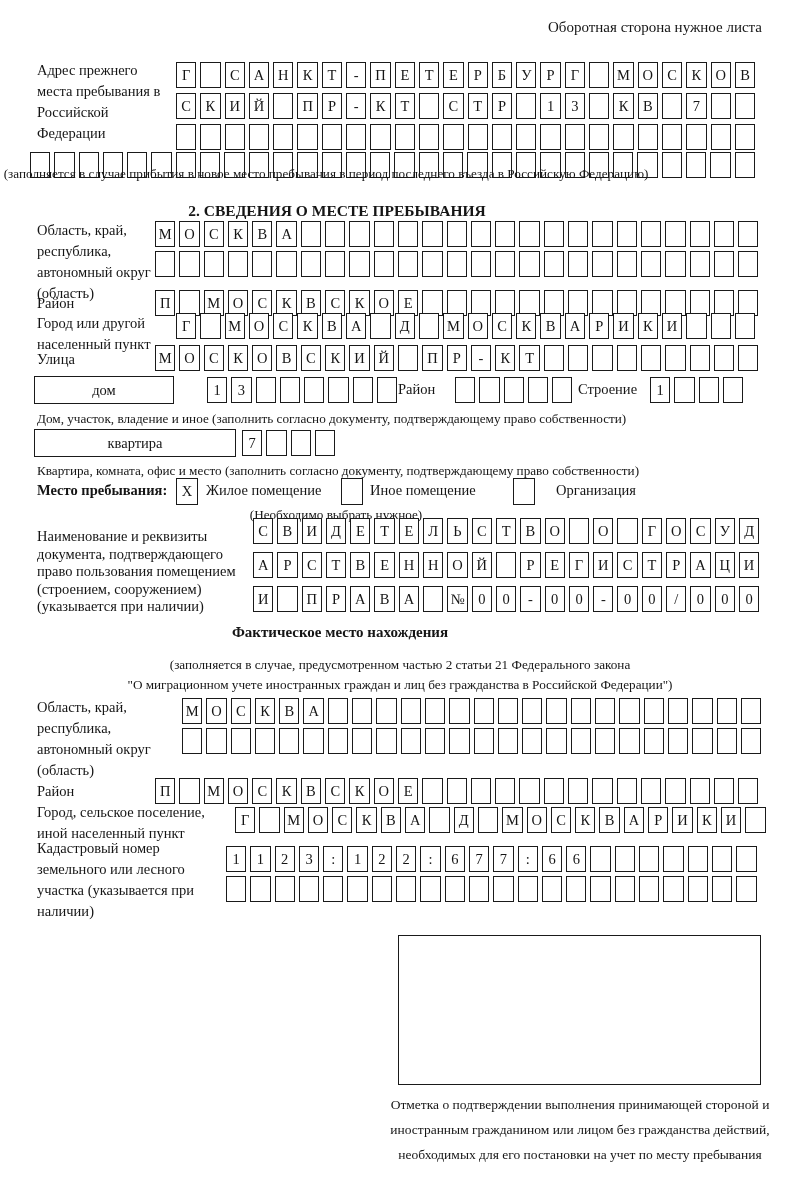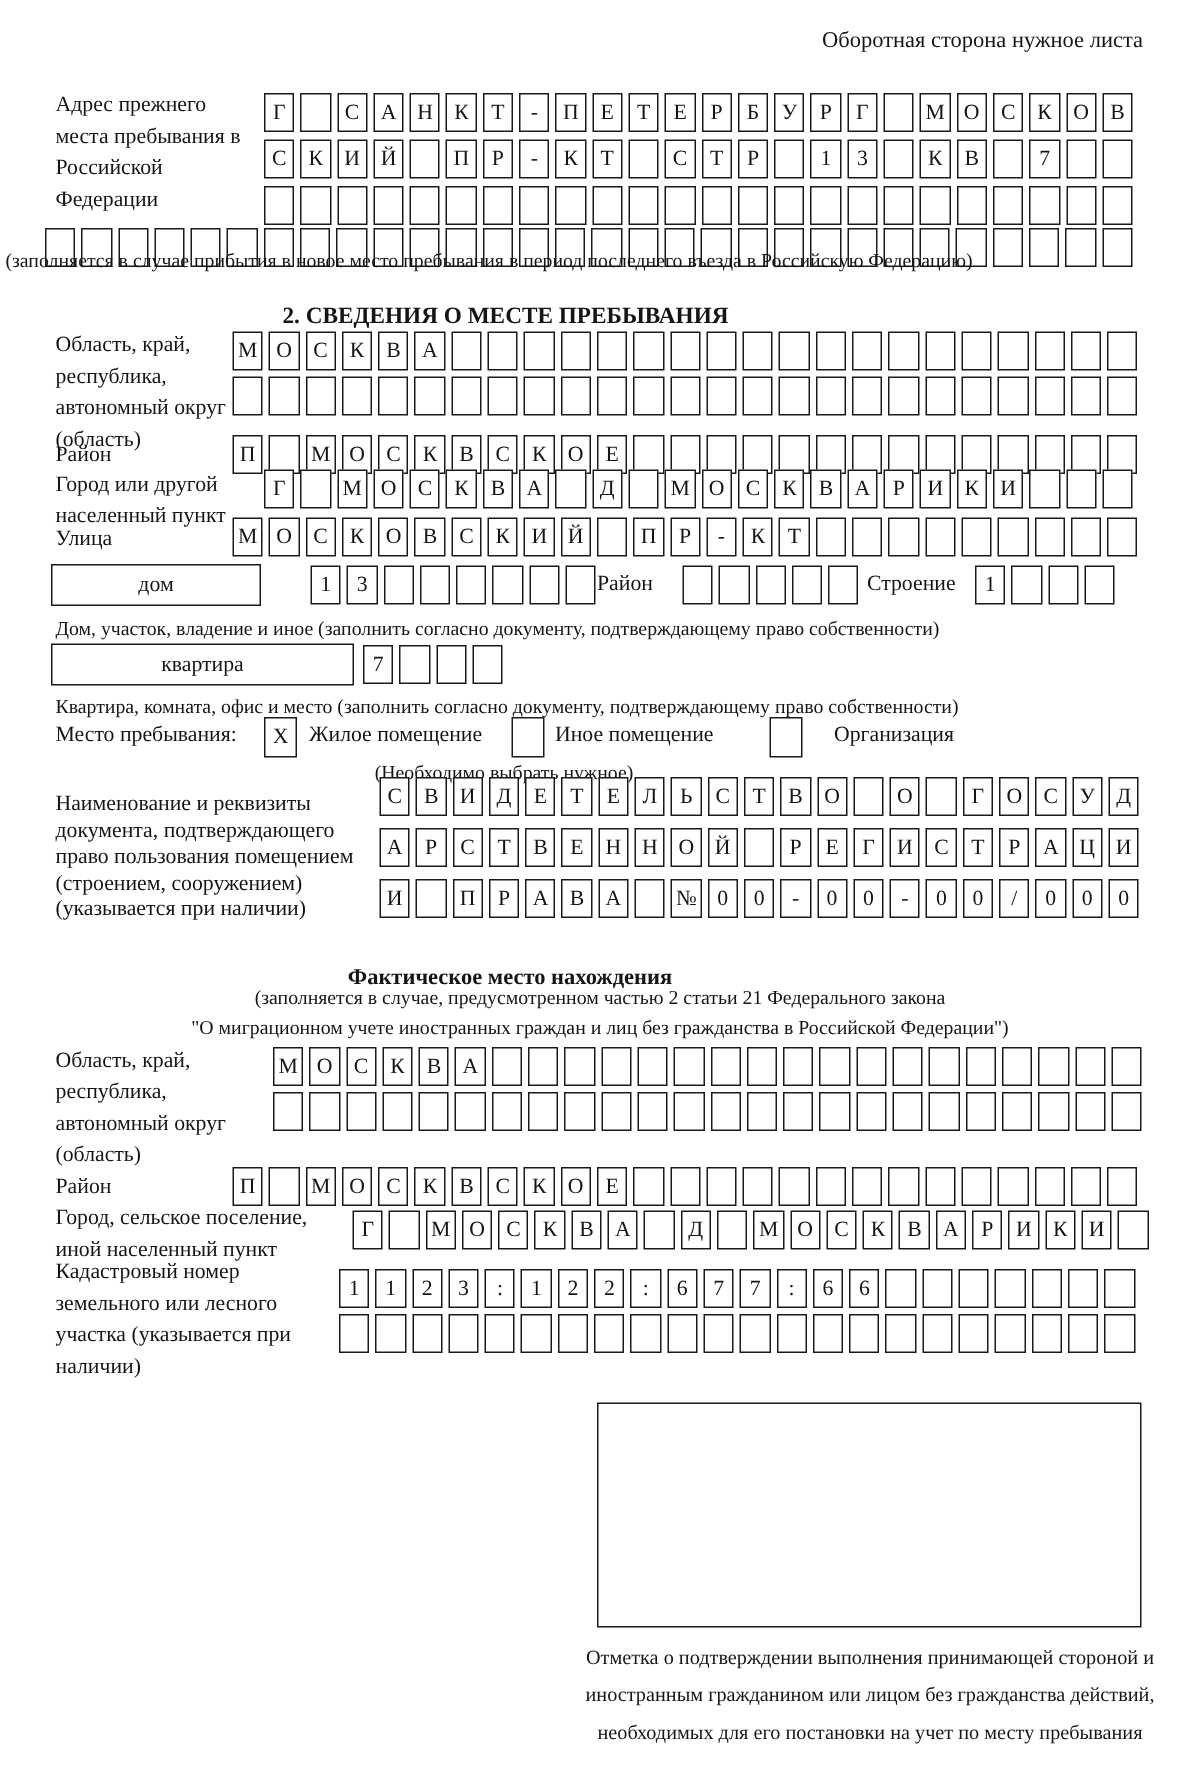--- a/index.html
+++ b/index.html
@@ -321,21 +321,21 @@
 
 <div class="wbox" style="left:34px;top:429px;width:202px;height:28px;">квартира</div>
 <div class="cellrow" style="left:242px;top:430px;">
     <span class="cell">7</span>
     <span class="cell"></span>
     <span class="cell"></span>
     <span class="cell"></span>
   </div>
 <div class="abs small" style="left:37px;top:462px;">Квартира, комната, офис и место (заполнить согласно документу, подтверждающему право собственности)</div>
 
-<div class="abs label" style="left:37px;top:480px;">Место пребывания:</div>
+<div class="abs label" style="left:37px;top:480px;font-weight:bold;">Место пребывания:</div>
 <div class="checkcell" style="left:176px;top:478px;">
     <span>X</span>
   </div>
 <div class="abs label" style="left:206px;top:480px;text-align:right;">Жилое помещение</div>
 <div class="checkcell" style="left:341px;top:478px;">
     <span></span>
   </div>
 <div class="abs label" style="left:370px;top:480px;">Иное помещение</div>
 <div class="checkcell" style="left:513px;top:478px;">
     <span></span>
@@ -407,21 +407,21 @@
     <span class="cell">0</span>
     <span class="cell">-</span>
     <span class="cell">0</span>
     <span class="cell">0</span>
     <span class="cell">/</span>
     <span class="cell">0</span>
     <span class="cell">0</span>
     <span class="cell">0</span>
   </div>
 
-<div class="abs bold center" style="left:0;top:644px;width:680px;font-size:15px;">Фактическое место нахождения</div>
+<div class="abs bold center" style="left:0;top:624px;width:680px;font-size:15px;">Фактическое место нахождения</div>
 <div class="abs small center" style="left:0;top:656px;width:800px;">(заполняется в случае, предусмотренном частью 2 статьи 21 Федерального закона</div>
 <div class="abs small center" style="left:0;top:676px;width:800px;">"О миграционном учете иностранных граждан и лиц без гражданства в Российской Федерации")</div>
 
 <div class="abs label" style="left:37px;top:697px;width:150px;">Область, край, республика, автономный округ (область)</div>
 <div class="cellrow" style="left:182px;top:698px;">
     <span class="cell">М</span>
     <span class="cell">О</span>
     <span class="cell">С</span>
     <span class="cell">К</span>
     <span class="cell">В</span>

